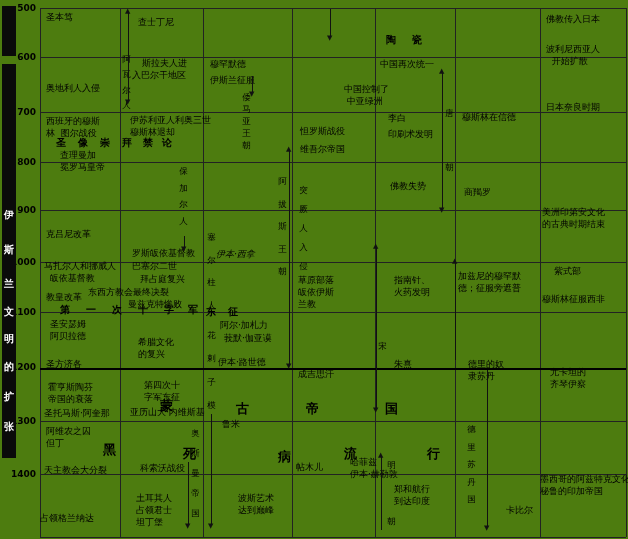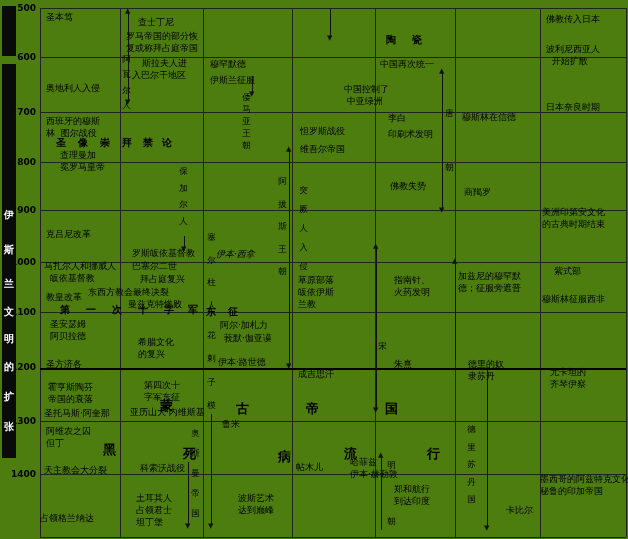--- a/index.html
+++ b/index.html
@@ -67,24 +67,24 @@
 阿贝拉德</div>
     <div class="cell" style="left: 46px; top: 358px;">圣方济各</div>
     <div class="cell" style="left: 48px; top: 381px;">霍亨斯陶芬
 帝国的衰落</div>
     <div class="cell" style="left: 44px; top: 407px;">圣托马斯·阿奎那</div>
     <div class="cell" style="left: 46px; top: 425px;">阿维农之囚
 但丁</div>
     <div class="cell" style="left: 44px; top: 464px;">天主教会大分裂</div>
     <div class="cell" style="left: 40px; top: 512px;">占领格兰纳达</div>
     <div class="cell" style="left: 138px; top: 16px;">查士丁尼</div>
-    <div class="cell" style="left: 126px; top: 30px;">罗马帝国的部分恢
-复或称拜占庭帝国</div>
     <div class="cell" style="left: 142px; top: 57px;">斯拉夫人进</div>
     <div class="cell" style="left: 132px; top: 69px;">入巴尔干地区</div>
+    <div class="cell" style="left: 130px; top: 114px;">伊苏利亚人利奥三世
+穆斯林退却</div>
     <div class="cell" style="left: 132px; top: 247px;">罗斯皈依基督教</div>
     <div class="cell" style="left: 132px; top: 260px;">巴塞尔二世</div>
     <div class="cell" style="left: 140px; top: 273px;">拜占庭复兴</div>
     <div class="cell" style="left: 88px; top: 286px;">东西方教会最终决裂</div>
     <div class="cell" style="left: 128px; top: 298px;">曼兹克特惨败</div>
     <div class="cell" style="left: 138px; top: 336px;">希腊文化
 的复兴</div>
     <div class="cell" style="left: 144px; top: 379px;">第四次十
 字军东征</div>
     <div class="cell" style="left: 130px; top: 406px;">亚历山大·内维斯基</div>

